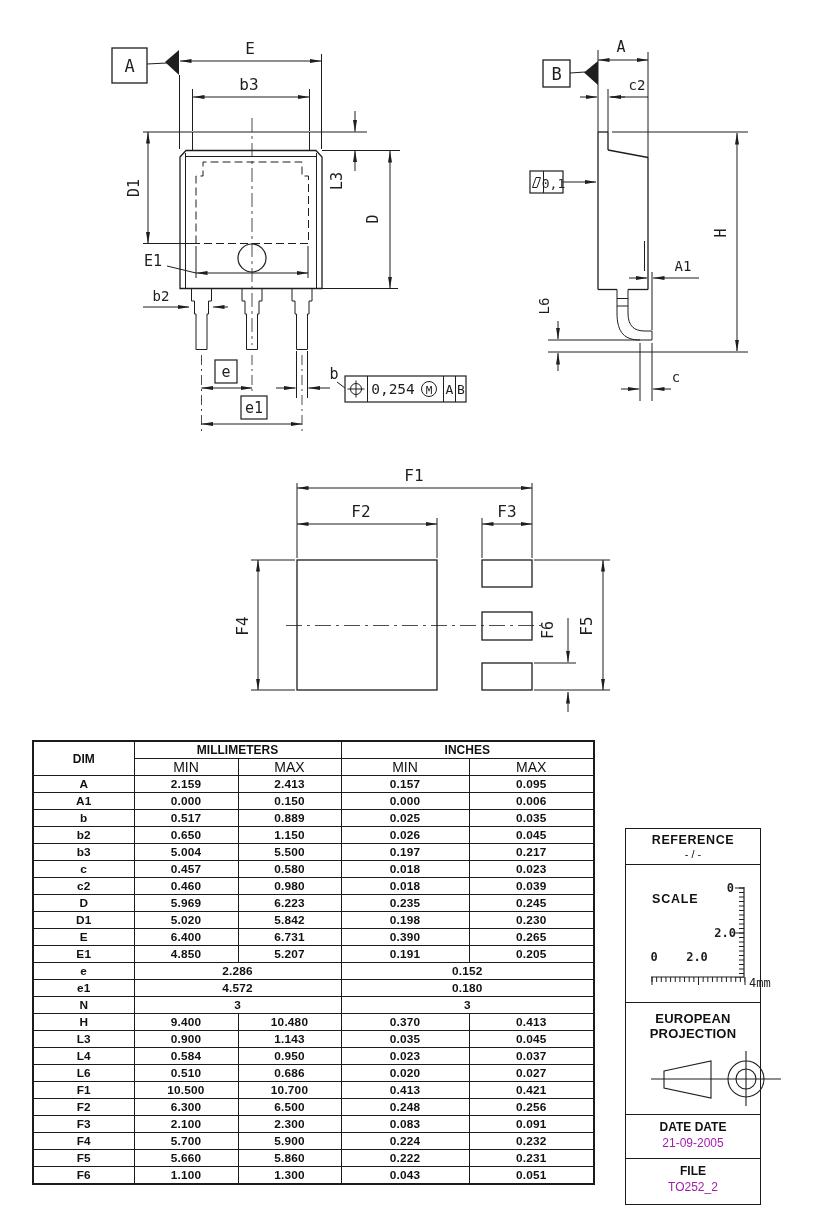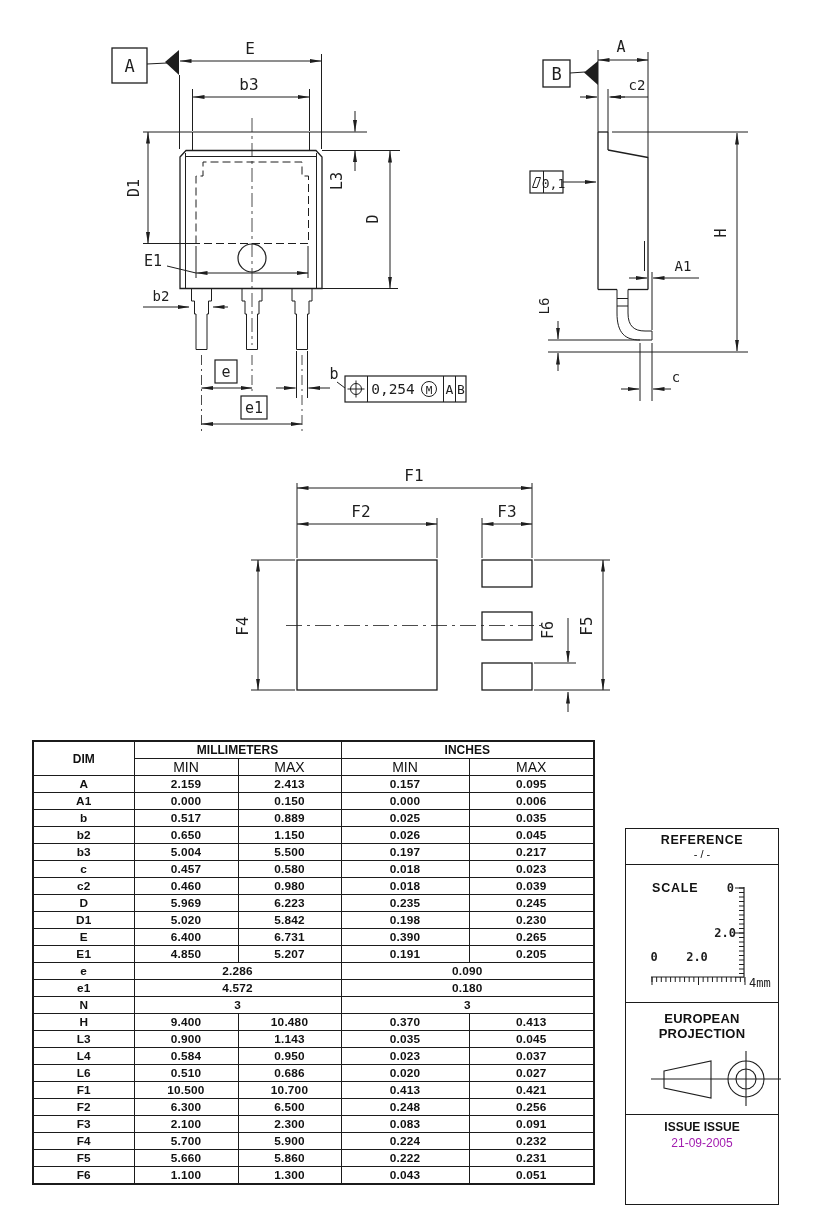--- a/index.html
+++ b/index.html
@@ -8,31 +8,31 @@
   svg text{font-family:"DejaVu Sans Mono",monospace;fill:#1e1e1e;}
   .drawing{position:absolute;left:0;top:0;}
   
   #dimtable{position:absolute;left:32px;top:740px;width:561px;border-collapse:collapse;table-layout:fixed;border:2px solid #1b1b1b;}
   #dimtable th,#dimtable td{border:1px solid #1b1b1b;text-align:center;vertical-align:middle;padding:0;height:16px;font-size:12px;color:#111;}
   #dimtable th{font-weight:700;}
   #dimtable th.minmax{font-weight:400;font-size:14px;}
   #dimtable td{font-weight:700;font-size:11.8px;letter-spacing:.2px;}
   #dimtable td.dim{font-weight:700;}
   
-  #refpanel{position:absolute;left:625px;top:828px;width:154px;height:377px;border:1.6px solid #1b1b1b;box-sizing:border-box;background:#fff;}
+  #refpanel{position:absolute;left:625px;top:828px;width:136px;height:377px;border:1.6px solid #1b1b1b;box-sizing:border-box;background:#fff;}
   .refsec{position:relative;box-sizing:border-box;width:100%;}
   .refsec+.refsec{border-top:1.6px solid #1b1b1b;}
   .sec-head{height:35px;text-align:center;}
   .sec-scale{height:138px;}
   .sec-proj{height:112px;text-align:center;}
   .sec-issue{height:44px;text-align:center;}
   .sec-file{height:42px;text-align:center;}
   .ref-title{font-size:12.5px;font-weight:700;letter-spacing:.6px;padding-top:4px;color:#111;}
   .ref-sub{font-size:11px;color:#111;margin-top:1px;}
-  .scale-label{position:absolute;left:26px;top:16px;font-size:12.5px;font-weight:700;letter-spacing:.8px;color:#111;}
+  .scale-label{position:absolute;left:26px;top:27px;font-size:12.5px;font-weight:700;letter-spacing:.8px;color:#111;}
   .proj-title{font-size:13px;font-weight:700;letter-spacing:.2px;padding-top:8px;color:#111;}
   .small-label{font-size:12px;font-weight:700;padding-top:5px;color:#111;}
   .small-value{font-size:12px;color:#a21caf;margin-top:2px;}
 </style>
 </head>
 <body>
 
 <div id="page">
 
   <svg class="drawing" width="826" height="730" viewBox="0 0 826 730">
@@ -343,21 +343,21 @@
         <tr>
           <td class="dim">E1</td>
           <td>4.850</td>
           <td>5.207</td>
           <td>0.191</td>
           <td>0.205</td>
         </tr>
         <tr>
           <td class="dim">e</td>
           <td colspan="2">2.286</td>
-          <td colspan="2">0.090</td>
+          <td colspan="2">0.152</td>
         </tr>
         <tr>
           <td class="dim">e1</td>
           <td colspan="2">4.572</td>
           <td colspan="2">0.180</td>
         </tr>
         <tr>
           <td class="dim">N</td>
           <td colspan="2">3</td>
           <td colspan="2">3</td>
@@ -466,18 +466,22 @@
         <g stroke="#1e1e1e" stroke-width="1.1" fill="none">
           <line x1="25" y1="47" x2="155" y2="47"></line>
           <polygon points="38,39 85,29 85,66 38,56"></polygon>
           <circle cx="120" cy="47" r="18"></circle>
           <circle cx="120" cy="47" r="10"></circle>
           <line x1="120" y1="19" x2="120" y2="74"></line>
         </g>
       </svg>
     </div>
     <div class="refsec sec-issue">
-      <div class="small-label">ISSUE ISSUE</div>
+      <div class="small-label">DATE DATE</div>
       <div class="small-value">21-09-2005</div>
     </div>
+    <div class="refsec sec-file">
+      <div class="small-label">FILE</div>
+      <div class="small-value">TO252_2</div>
+    </div>
   </div>
 
 </div>
 
 </body></html>

